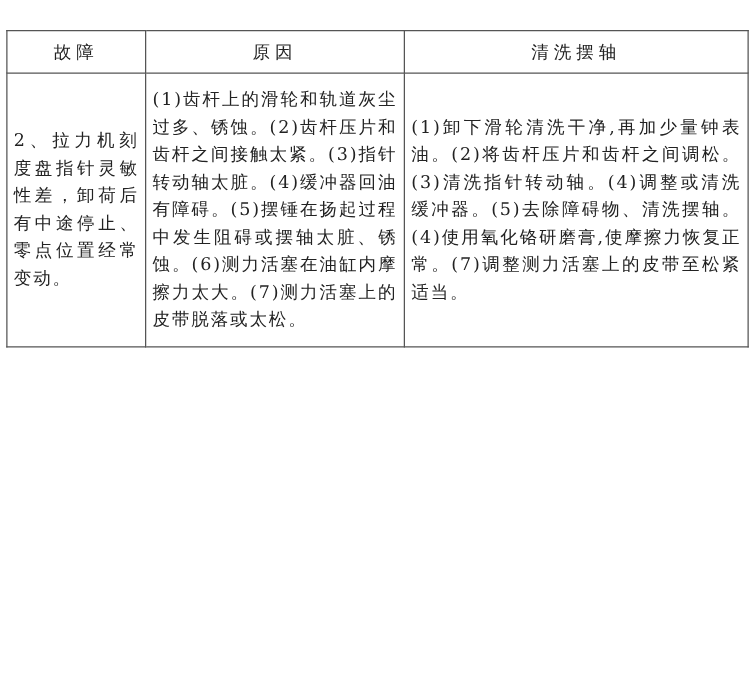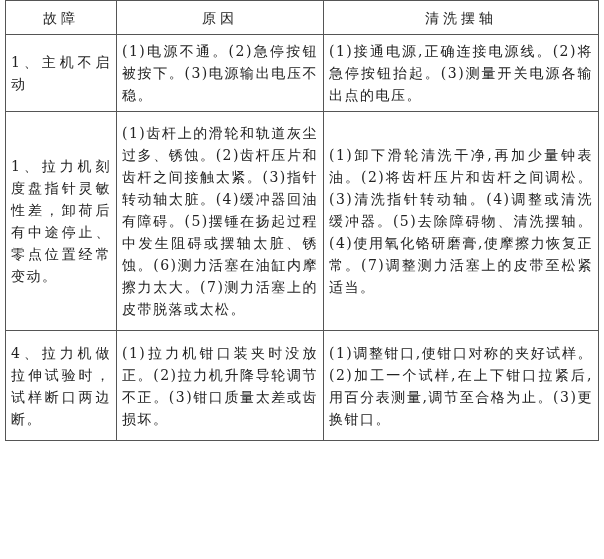--- a/index.html
+++ b/index.html
@@ -1,19 +1,19 @@
 <!DOCTYPE html>
 <html><head>
   <meta charset="utf-8">
   <style>
     html, body { margin: 0; padding: 0; background: #ffffff; }
     body { width: 604px; height: 559px; position: relative; overflow: hidden;
       font-family: "DejaVu Serif", "Liberation Serif", serif; color: #222; }
     table.fault-table {
-      position: absolute; left: 5px; top: 0;
+      position: absolute; left: 5px; top: 24px;
       width: 593px; border-collapse: collapse; table-layout: fixed;
       font-size: 14px; line-height: 22px;
     }
     table.fault-table td, table.fault-table th {
       border: 1.5px solid #555; vertical-align: middle; padding: 0 5px;
       text-align: justify; letter-spacing: 1.5px; font-weight: normal;
     }
     table.fault-table th { text-align: center; height: 33px; letter-spacing: 4px; }
     col.c1 { width: 111px; }
     col.c2 { width: 207px; }
@@ -34,29 +34,19 @@
       <col class="c3">
     </colgroup>
   <thead>
     <tr>
       <th>故障</th>
       <th>原因</th>
       <th>清洗摆轴</th>
     </tr>
   </thead>
   <tbody>
-    <tr class="r1">
-      <td class="fault">1、主机不启动</td>
-      <td>(1)电源不通。(2)急停按钮被按下。(3)电源输出电压不稳。</td>
-      <td>(1)接通电源,正确连接电源线。(2)将急停按钮抬起。(3)测量开关电源各输出点的电压。</td>
-    </tr>
     <tr class="r2">
-      <td class="fault">1、拉力机刻度盘指针灵敏性差，卸荷后有中途停止、零点位置经常变动。</td>
+      <td class="fault">2、拉力机刻度盘指针灵敏性差，卸荷后有中途停止、零点位置经常变动。</td>
       <td>(1)齿杆上的滑轮和轨道灰尘过多、锈蚀。(2)齿杆压片和齿杆之间接触太紧。(3)指针转动轴太脏。(4)缓冲器回油有障碍。(5)摆锤在扬起过程中发生阻碍或摆轴太脏、锈蚀。(6)测力活塞在油缸内摩擦力太大。(7)测力活塞上的皮带脱落或太松。</td>
       <td>(1)卸下滑轮清洗干净,再加少量钟表油。(2)将齿杆压片和齿杆之间调松。(3)清洗指针转动轴。(4)调整或清洗缓冲器。(5)去除障碍物、清洗摆轴。(4)使用氧化铬研磨膏,使摩擦力恢复正常。(7)调整测力活塞上的皮带至松紧适当。</td>
-    </tr>
-    <tr class="r4">
-      <td class="fault">4、拉力机做拉伸试验时，试样断口两边断。</td>
-      <td>(1)拉力机钳口装夹时没放正。(2)拉力机升降导轮调节不正。(3)钳口质量太差或齿损坏。</td>
-      <td>(1)调整钳口,使钳口对称的夹好试样。(2)加工一个试样,在上下钳口拉紧后,用百分表测量,调节至合格为止。(3)更换钳口。</td>
     </tr>
   </tbody>
 </table>
 
 </body></html>

